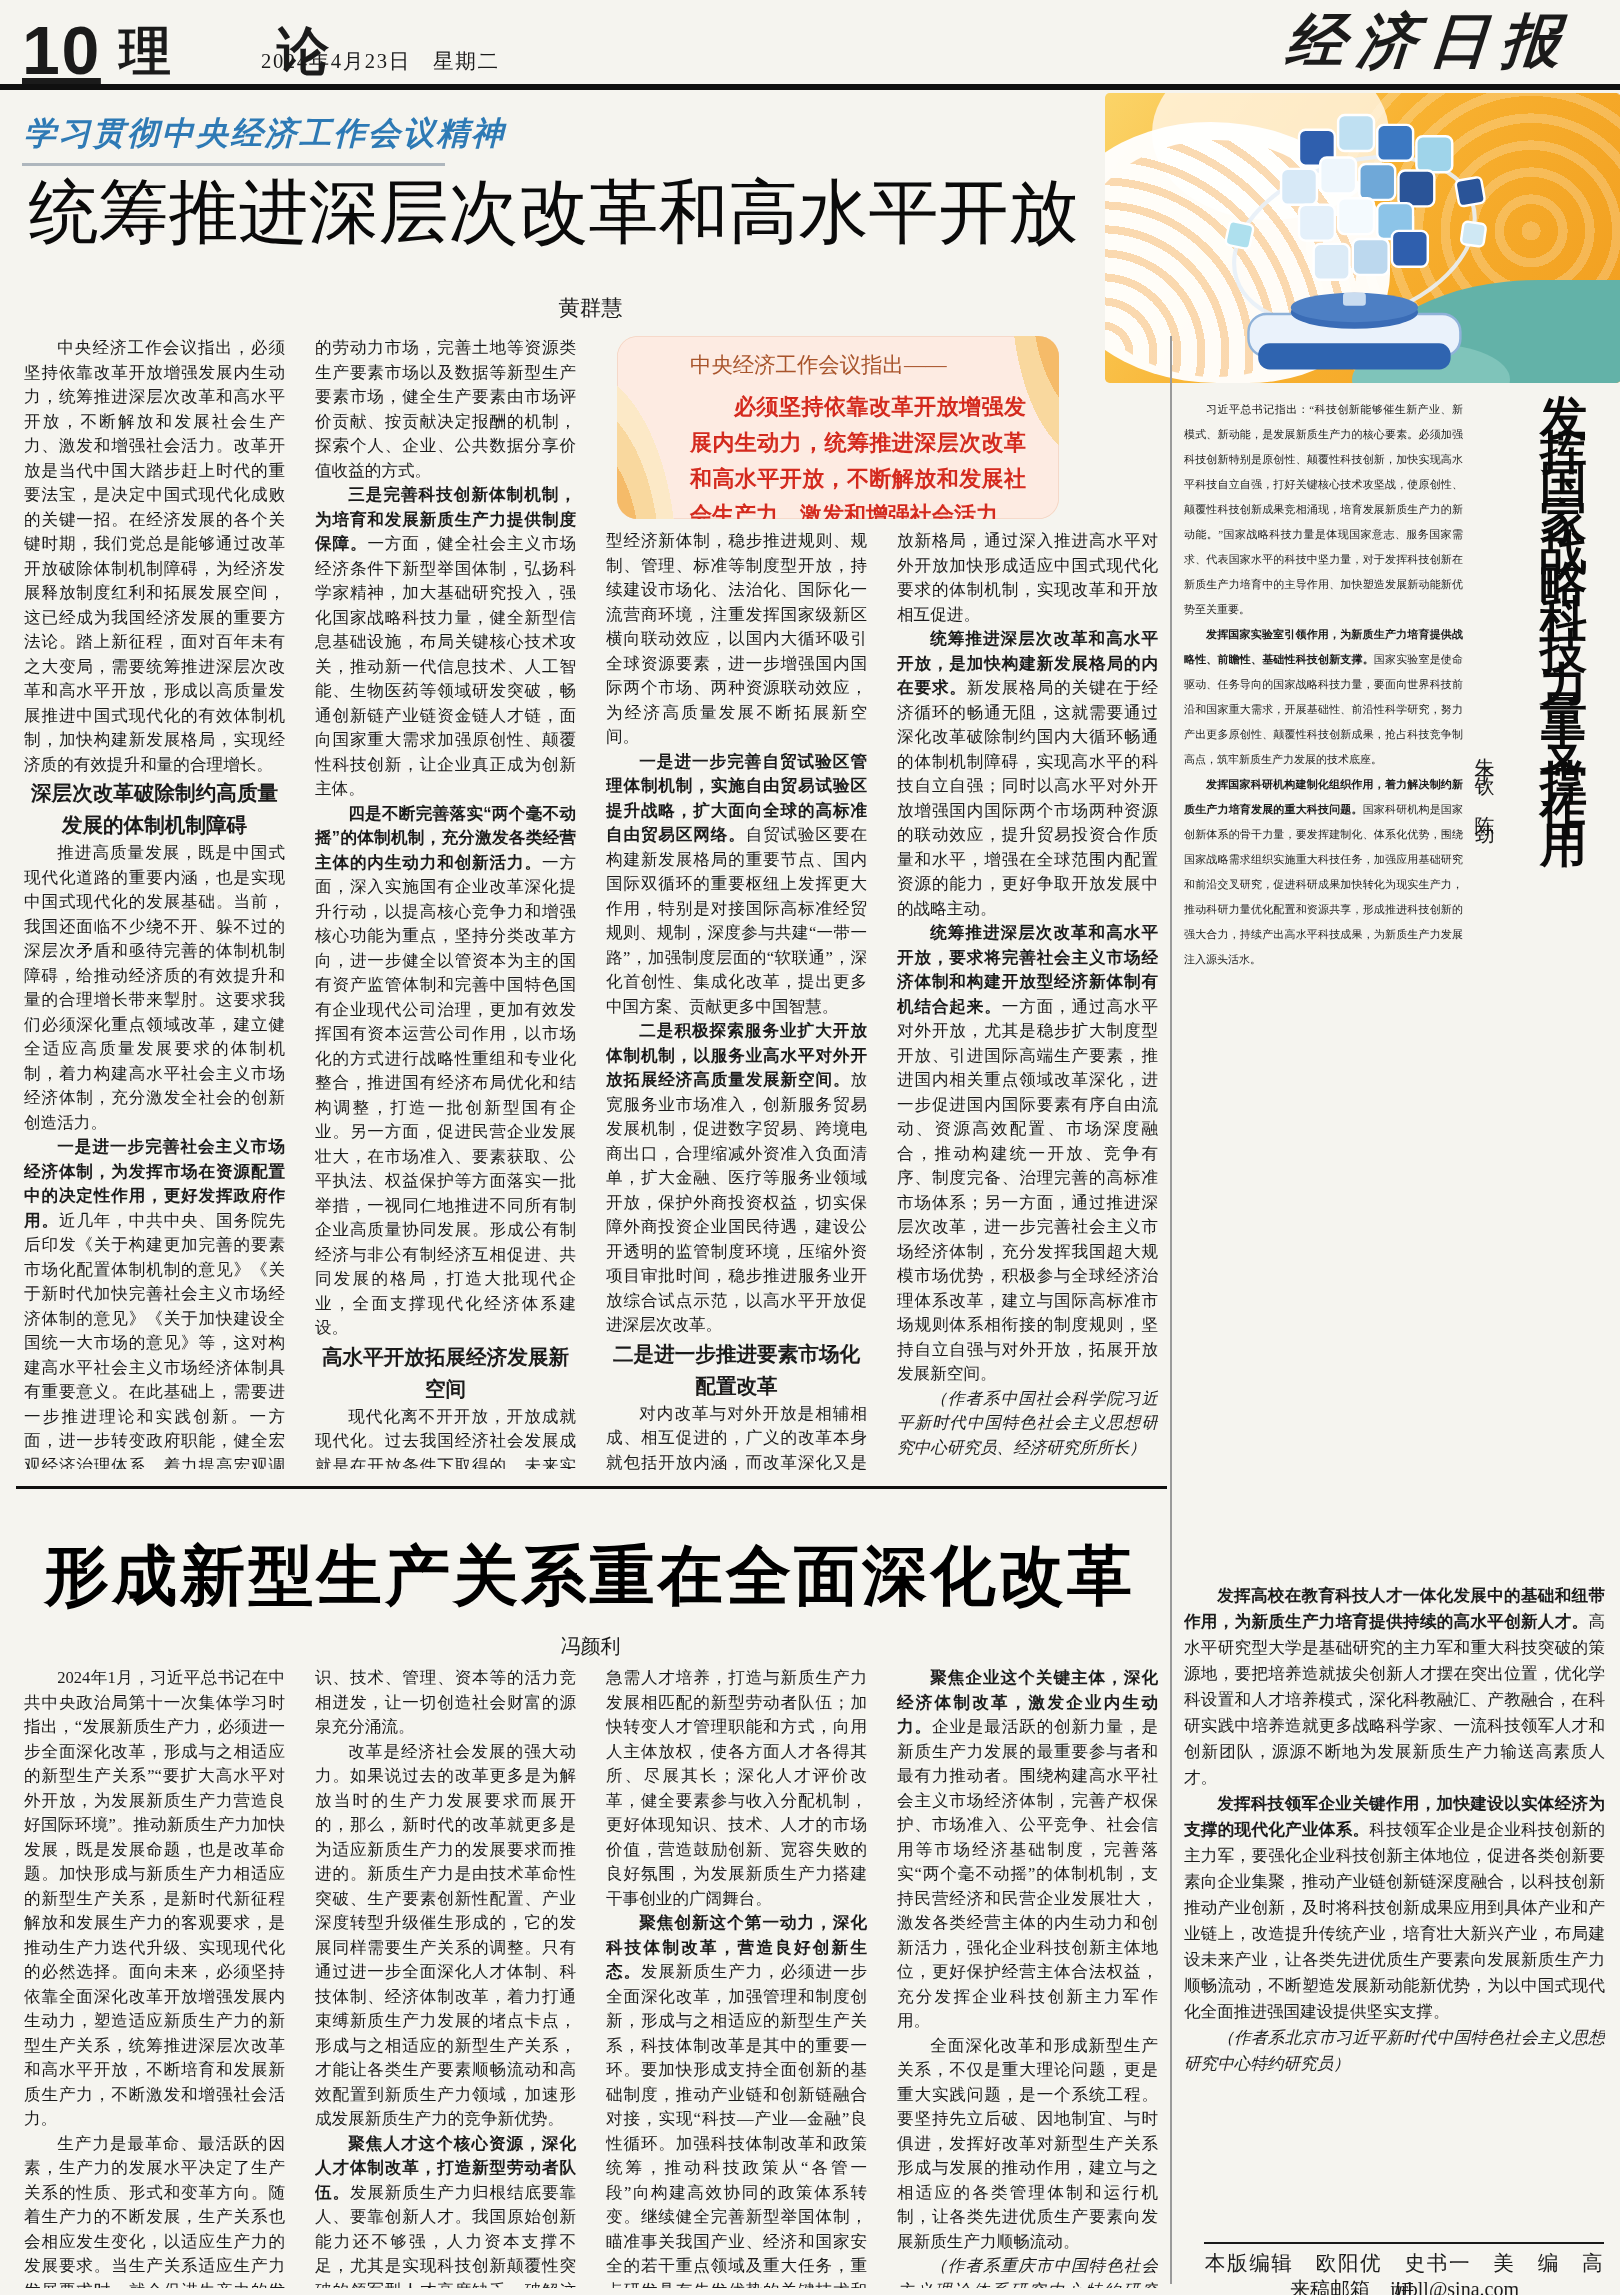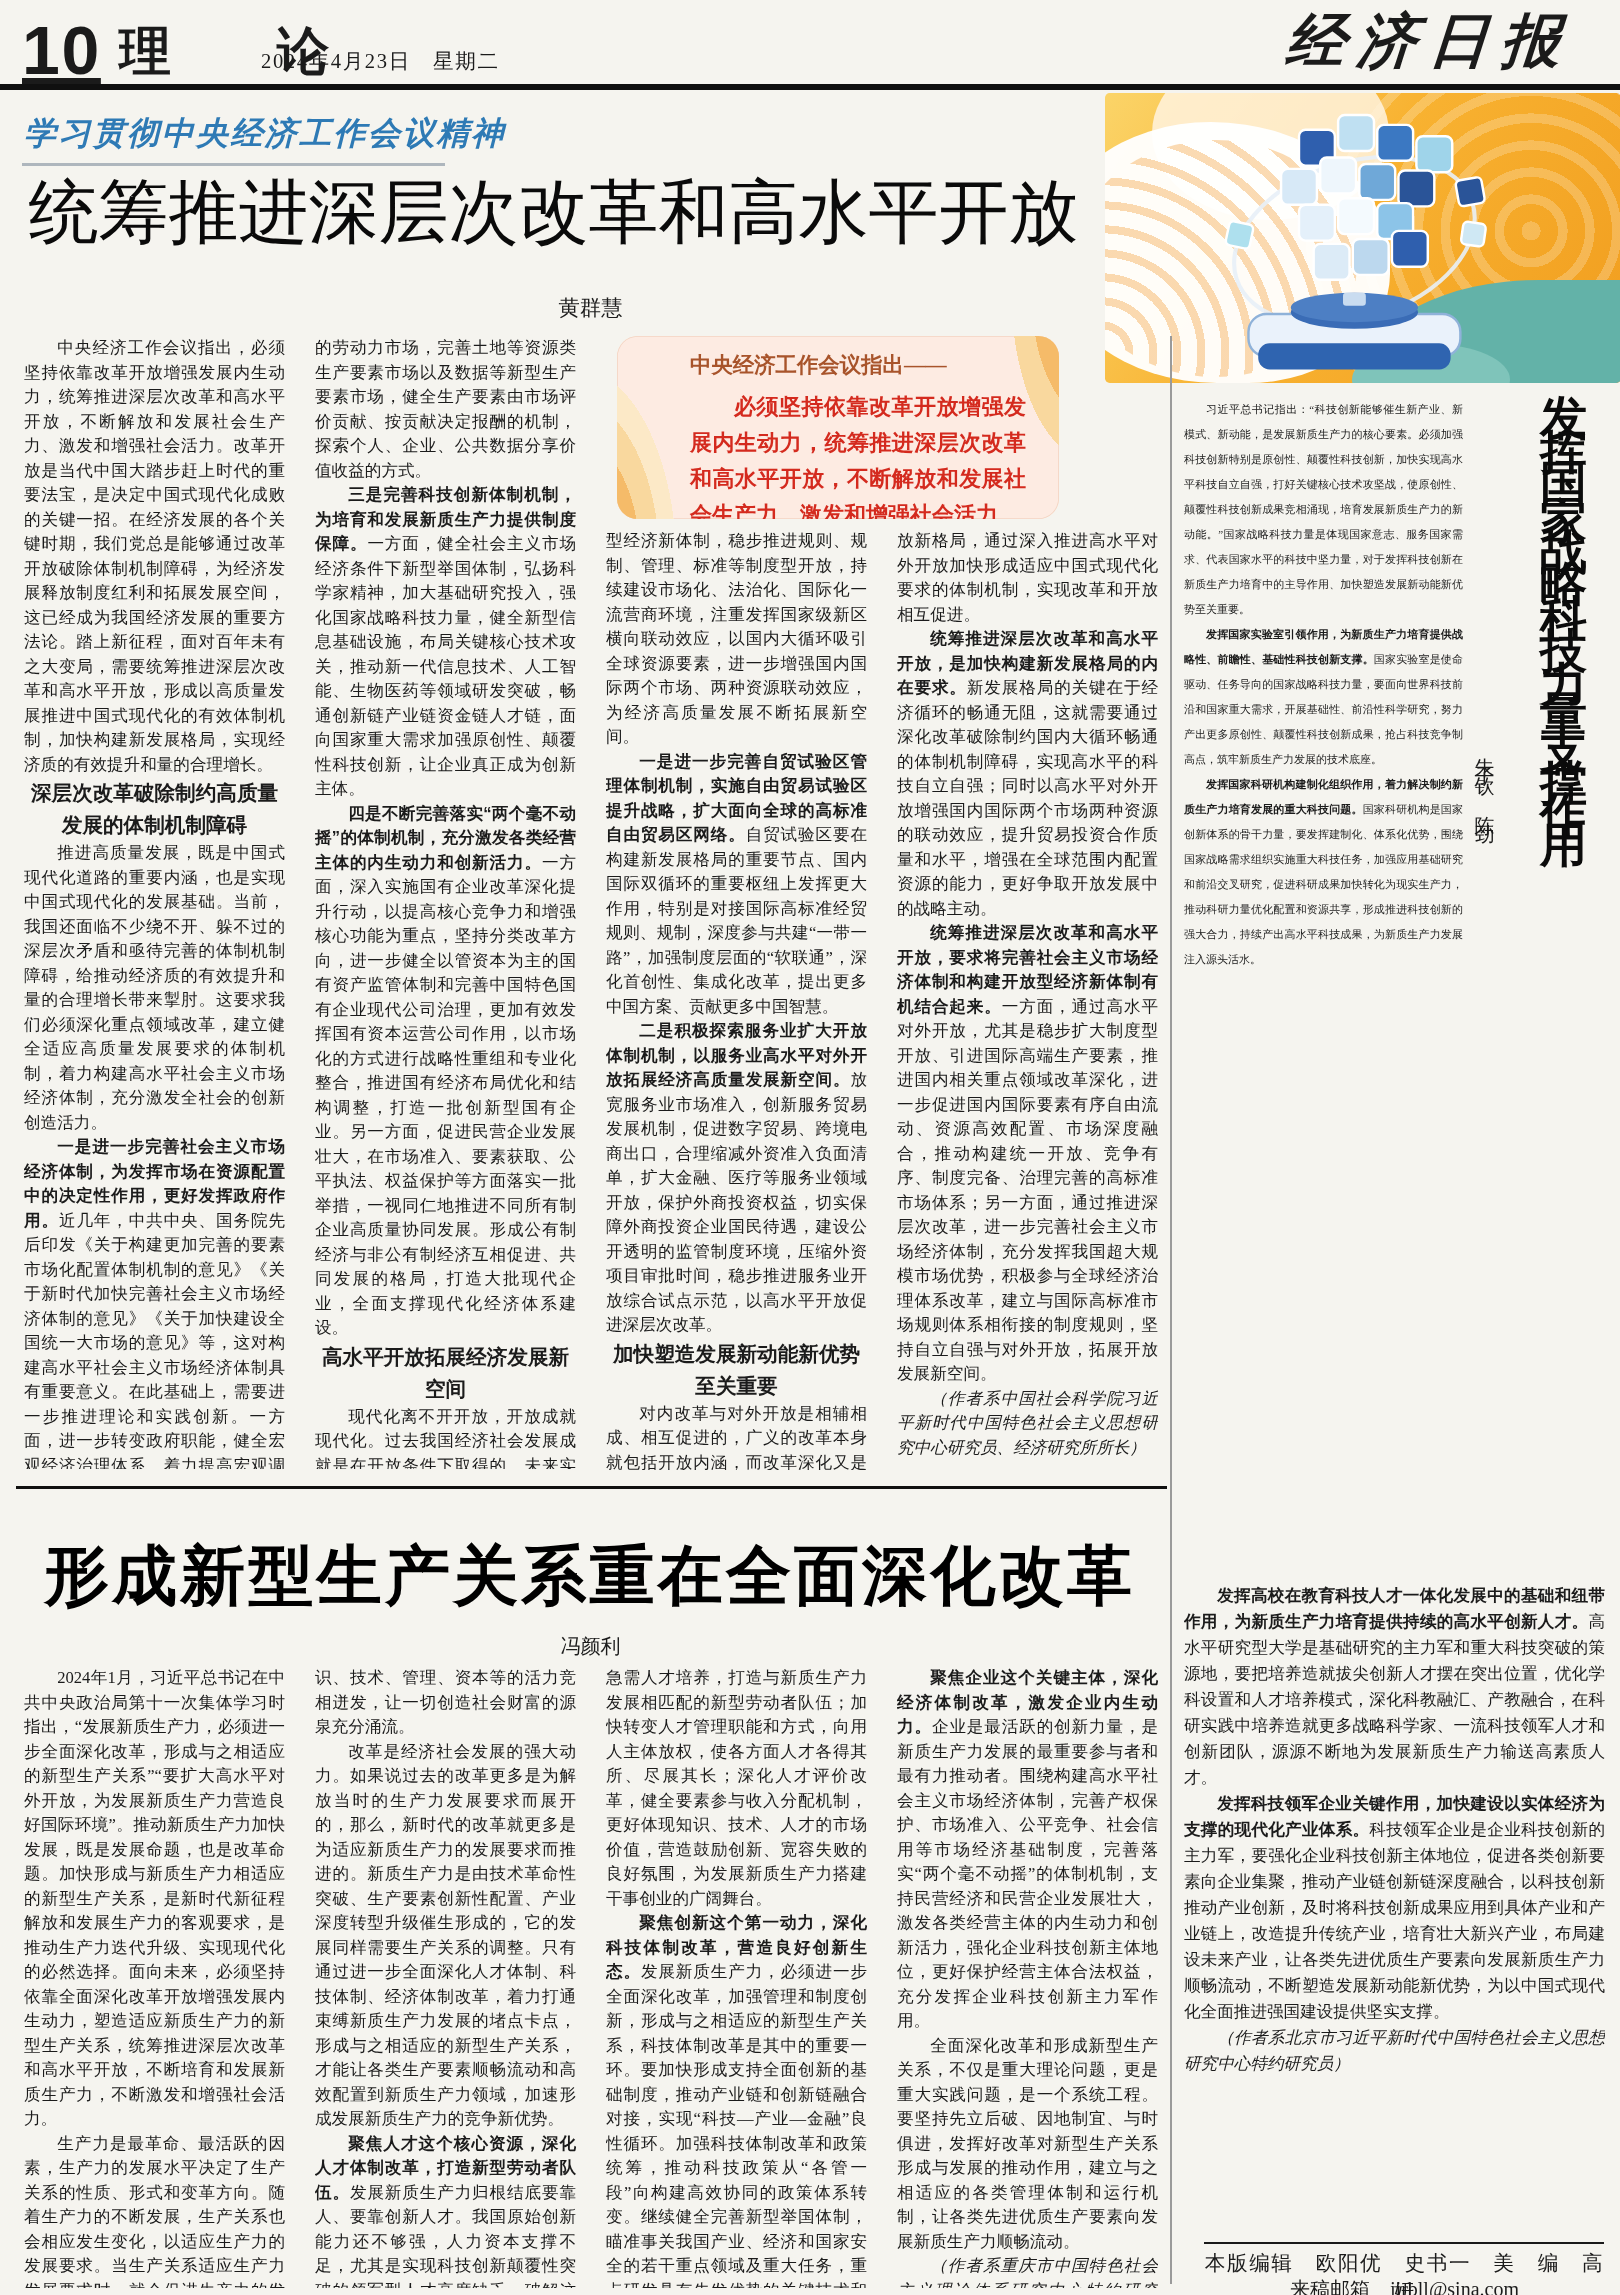--- a/index.html
+++ b/index.html
@@ -33,21 +33,21 @@
         border-radius:60% 10% 0 40%;}
   .illu-teal2{position:absolute;right:111px;bottom:-32px;width:158px;height:71px;background:#7fc4ba;border-radius:50%;}
   
   .quote-box{left:617px;top:336px;width:442px;height:183px;background:#fdebe2;border-radius:20.6px;overflow:hidden;
              box-shadow:0 0 0 0.8px #f3d4c2 inset;}
   .qb-ribbon-l{position:absolute;left:-27px;top:-16px;width:95px;height:222px;
       background:radial-gradient(119px 229px at -16px 110%, #ef9a3c 0 38%, #f5bb69 38% 56%, #f9d89e 56% 72%, #fce9c7 72% 86%, rgba(0,0,0,0) 86%);}
   .qb-ribbon-r{position:absolute;right:-24px;top:-24px;width:87px;height:229px;
       background:radial-gradient(111px 237px at 95px -10%, #ef9a3c 0 36%, #f5bb69 36% 54%, #f9d89e 54% 72%, rgba(0,0,0,0) 72%);}
   .qb-text{position:absolute;left:73px;top:14.2px;width:336px;}
-  .qb-intro{font-size:21.4px;font-weight:bold;color:#a8542b;margin:0 0 9.5px 0;}
+  .qb-intro{font-size:21.4px;font-weight:normal;color:#a8542b;margin:0 0 9.5px 0;}
   .qb-quote{font-size:22px;line-height:36px;font-weight:bold;color:#d42a1e;text-indent:2em;margin:0;text-align:justify;}
   
   .col{position:absolute;width:261px;font-size:16.6px;line-height:24.5px;text-align:justify;overflow:hidden;}
   .col p{margin:0;text-indent:2em;}
   .col p.cont{text-indent:0;}
   .subhead{font-family:"Liberation Sans",sans-serif;font-weight:bold;font-size:20.6px;line-height:32px;
            text-align:center;text-indent:0 !important;margin:14.2px 0 11px 0;}
   b.lead{font-family:"Liberation Sans",sans-serif;}
   .attr{font-style:italic;}
   .c-top{top:336px;height:1133px;}
@@ -147,21 +147,21 @@
     <p><b class="lead">三是完善科技创新体制机制，为培育和发展新质生产力提供制度保障。</b><span>一方面，健全社会主义市场经济条件下新型举国体制，弘扬科学家精神，加大基础研究投入，强化国家战略科技力量，健全新型信息基础设施，布局关键核心技术攻关，推动新一代信息技术、人工智能、生物医药等领域研发突破，畅通创新链产业链资金链人才链，面向国家重大需求加强原创性、颠覆性科技创新，让企业真正成为创新主体。</span></p>
     <p><b class="lead">四是不断完善落实“两个毫不动摇”的体制机制，充分激发各类经营主体的内生动力和创新活力。</b><span>一方面，深入实施国有企业改革深化提升行动，以提高核心竞争力和增强核心功能为重点，坚持分类改革方向，进一步健全以管资本为主的国有资产监管体制和完善中国特色国有企业现代公司治理，更加有效发挥国有资本运营公司作用，以市场化的方式进行战略性重组和专业化整合，推进国有经济布局优化和结构调整，打造一批创新型国有企业。另一方面，促进民营企业发展壮大，在市场准入、要素获取、公平执法、权益保护等方面落实一批举措，一视同仁地推进不同所有制企业高质量协同发展。形成公有制经济与非公有制经济互相促进、共同发展的格局，打造大批现代企业，全面支撑现代化经济体系建设。</span></p>
     <p class="subhead">高水平开放拓展经济发展新空间</p>
     <p>现代化离不开开放，开放成就现代化。过去我国经济社会发展成就是在开放条件下取得的，未来实现高质量发展也必须在更加开放的条件下进行。改革开放以来，我国经济持续快速增长，成为140多个国家和地区的主要贸易伙伴，货物贸易总额居世界第一，吸引外资和对外投资居世界前列，形成更大范围、更宽领域、更深层次对外开放格局。在新征程上，要进一步推进高水平对外开放，通过建设更高水平开放</p>
   </div>
 
   <div class="col c-top-low col3">
     <p class="cont">型经济新体制，稳步推进规则、规制、管理、标准等制度型开放，持续建设市场化、法治化、国际化一流营商环境，注重发挥国家级新区横向联动效应，以国内大循环吸引全球资源要素，进一步增强国内国际两个市场、两种资源联动效应，为经济高质量发展不断拓展新空间。</p>
     <p><b class="lead">一是进一步完善自贸试验区管理体制机制，实施自由贸易试验区提升战略，扩大面向全球的高标准自由贸易区网络。</b><span>自贸试验区要在构建新发展格局的重要节点、国内国际双循环的重要枢纽上发挥更大作用，特别是对接国际高标准经贸规则、规制，深度参与共建“一带一路”，加强制度层面的“软联通”，深化首创性、集成化改革，提出更多中国方案、贡献更多中国智慧。</span></p>
     <p><b class="lead">二是积极探索服务业扩大开放体制机制，以服务业高水平对外开放拓展经济高质量发展新空间。</b><span>放宽服务业市场准入，创新服务贸易发展机制，促进数字贸易、跨境电商出口，合理缩减外资准入负面清单，扩大金融、医疗等服务业领域开放，保护外商投资权益，切实保障外商投资企业国民待遇，建设公开透明的监管制度环境，压缩外资项目审批时间，稳步推进服务业开放综合试点示范，以高水平开放促进深层次改革。</span></p>
-    <p class="subhead">加快塑造发展新动能新优势至关重要</p>
+    <p class="subhead">二是进一步推进要素市场化配置改革</p>
     <p>对内改革与对外开放是相辅相成、相互促进的，广义的改革本身就包括开放内涵，而改革深化又是寓于开放之中的。改革开放以来，我国通过对内改革打开国门、融入世界，通过对外开放来助推改革、深化改革，从而实现改革与开放的良性互动。走好现代化建设之路，要统筹推进深层次改革和高水平开放，通过全面深化改革构建全方位、宽领域、多层次、适应中国式现代化要求的对外开</p>
   </div>
 
   <div class="col c-top-low col4">
     <p class="cont">放新格局，通过深入推进高水平对外开放加快形成适应中国式现代化要求的体制机制，实现改革和开放相互促进。</p>
     <p><b class="lead">统筹推进深层次改革和高水平开放，是加快构建新发展格局的内在要求。</b><span>新发展格局的关键在于经济循环的畅通无阻，这就需要通过深化改革破除制约国内大循环畅通的体制机制障碍，实现高水平的科技自立自强；同时以高水平对外开放增强国内国际两个市场两种资源的联动效应，提升贸易投资合作质量和水平，增强在全球范围内配置资源的能力，更好争取开放发展中的战略主动。</span></p>
     <p><b class="lead">统筹推进深层次改革和高水平开放，要求将完善社会主义市场经济体制和构建开放型经济新体制有机结合起来。</b><span>一方面，通过高水平对外开放，尤其是稳步扩大制度型开放、引进国际高端生产要素，推进国内相关重点领域改革深化，进一步促进国内国际要素有序自由流动、资源高效配置、市场深度融合，推动构建统一开放、竞争有序、制度完备、治理完善的高标准市场体系；另一方面，通过推进深层次改革，进一步完善社会主义市场经济体制，充分发挥我国超大规模市场优势，积极参与全球经济治理体系改革，建立与国际高标准市场规则体系相衔接的制度规则，坚持自立自强与对外开放，拓展开放发展新空间。</span></p>
     <p class="attr">（作者系中国社会科学院习近平新时代中国特色社会主义思想研究中心研究员、经济研究所所长）</p>
   </div>
 

